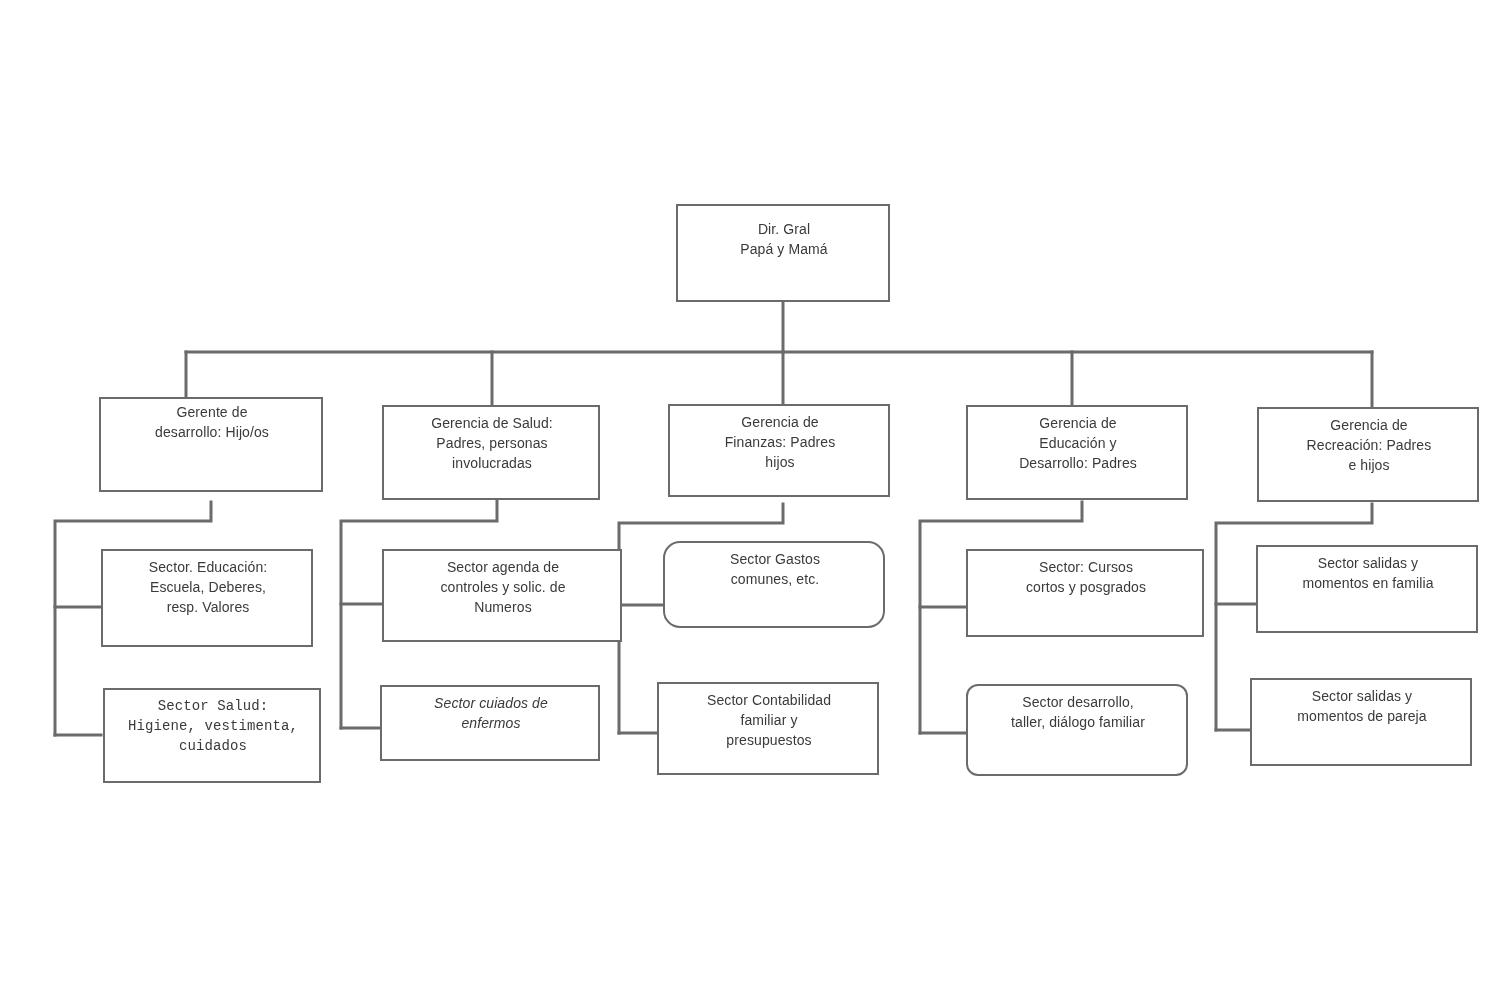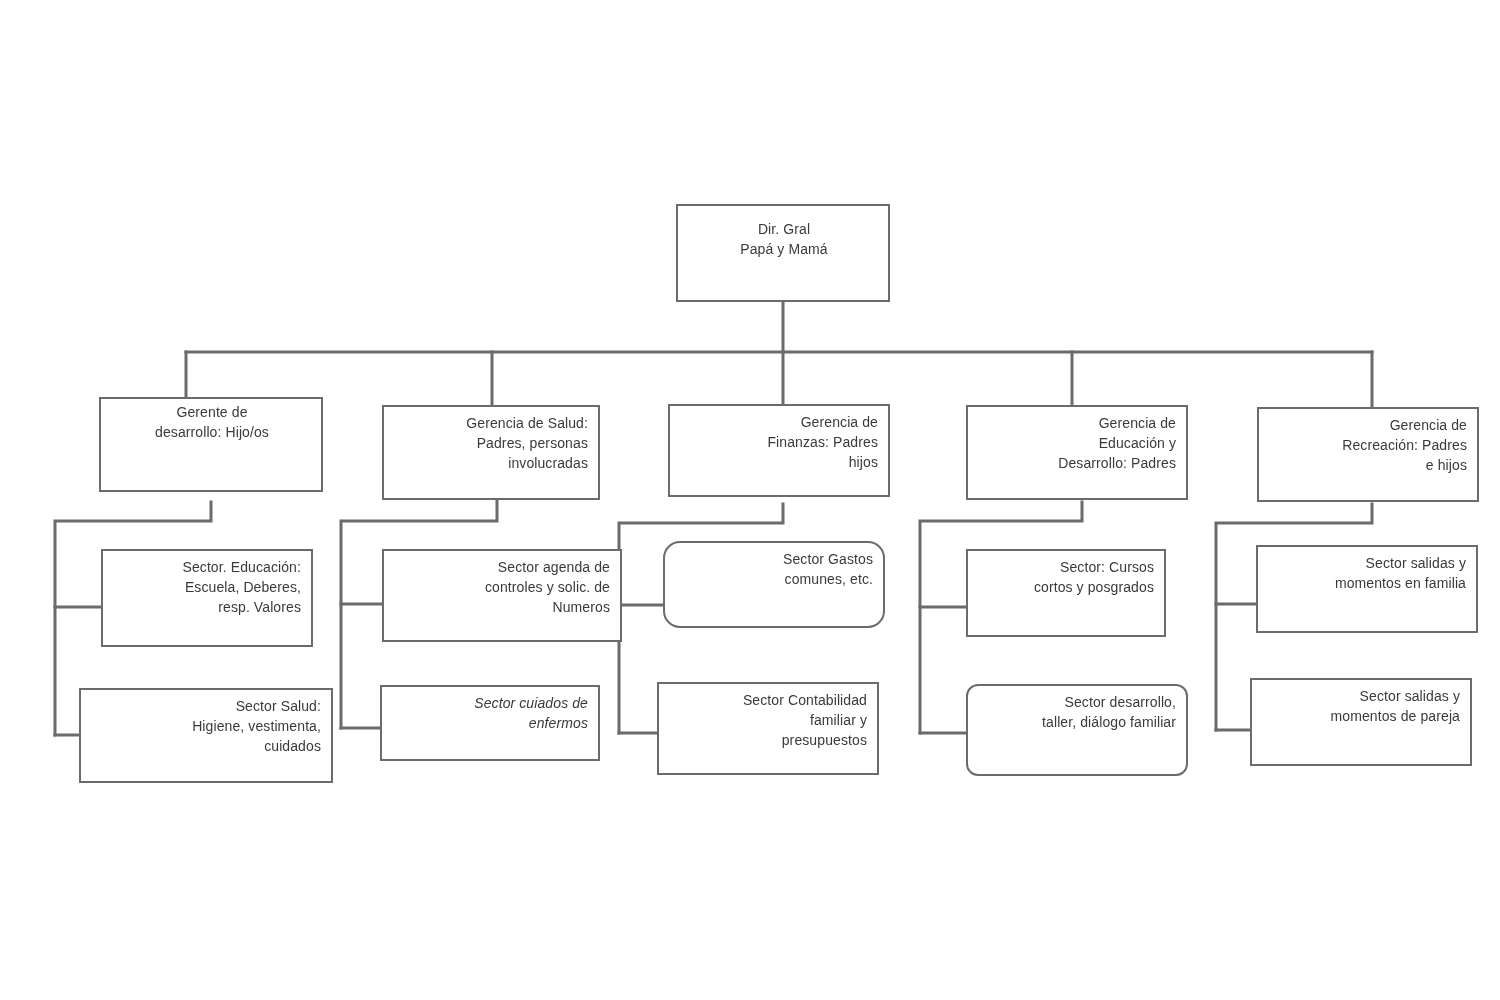--- a/index.html
+++ b/index.html
@@ -34,21 +34,21 @@
     line-height: 1.42;
     padding: 7px 10px 5px 12px;
     z-index: 2;
     letter-spacing: 0.1px;
   }
   .node.center {
     text-align: center;
     padding-top: 14px;
   }
   .node.left {
-    text-align: right;
+    text-align: center;
   }
   .node .txt {
     display: block;
     white-space: pre-line;
   }
   .node.overflow .txt {
     white-space: pre-line;
     overflow: visible;
   }
 </style>
@@ -124,21 +124,21 @@
     <span class="txt">Gerencia de
 Recreación: Padres
 e hijos</span>
   </div>
 
   <div class="node left" style="left:101px; top:549px; width:212px; height:98px;">
     <span class="txt">Sector. Educación:
 Escuela, Deberes,
 resp. Valores</span>
   </div>
-  <div class="node left" style="left:79px; top:688px; width:254px; height:95px;">
+  <div class="node left" style="left:103px; top:688px; width:218px; height:95px;font-family:Liberation Mono, monospace;">
     <span class="txt">Sector Salud:
 Higiene, vestimenta,
 cuidados</span>
   </div>
 
   <div class="node left" style="left:382px; top:549px; width:240px; height:93px;">
     <span class="txt">Sector agenda de
 controles y solic. de
 Numeros</span>
   </div>
@@ -150,21 +150,21 @@
   <div class="node left" style="left:663px; top:541px; width:222px; height:87px;border-radius:17px;">
     <span class="txt">Sector Gastos
 comunes, etc.</span>
   </div>
   <div class="node left" style="left:657px; top:682px; width:222px; height:93px;">
     <span class="txt">Sector Contabilidad
 familiar y
 presupuestos</span>
   </div>
 
-  <div class="node left" style="left:966px; top:549px; width:200px; height:88px;">
+  <div class="node left" style="left:966px; top:549px; width:238px; height:88px;">
     <span class="txt">Sector: Cursos
 cortos y posgrados</span>
   </div>
   <div class="node left" style="left:966px; top:684px; width:222px; height:92px;border-radius:12px;">
     <span class="txt">Sector desarrollo,
 taller, diálogo familiar</span>
   </div>
 
   <div class="node left" style="left:1256px; top:545px; width:222px; height:88px;">
     <span class="txt">Sector salidas y

